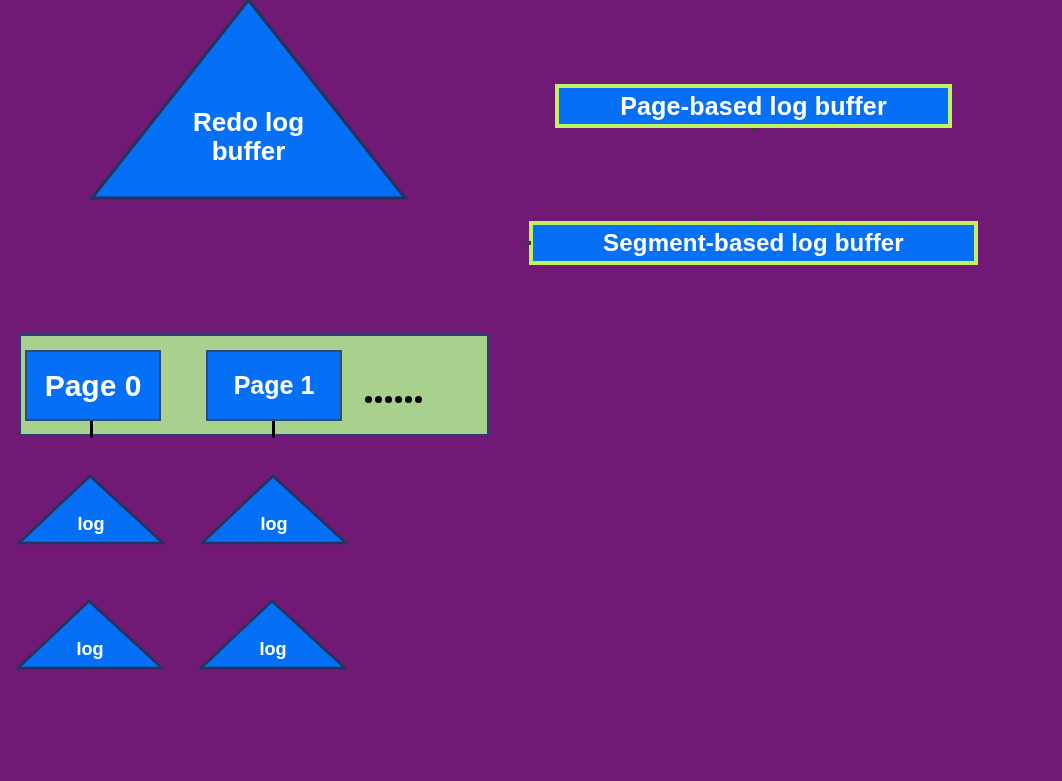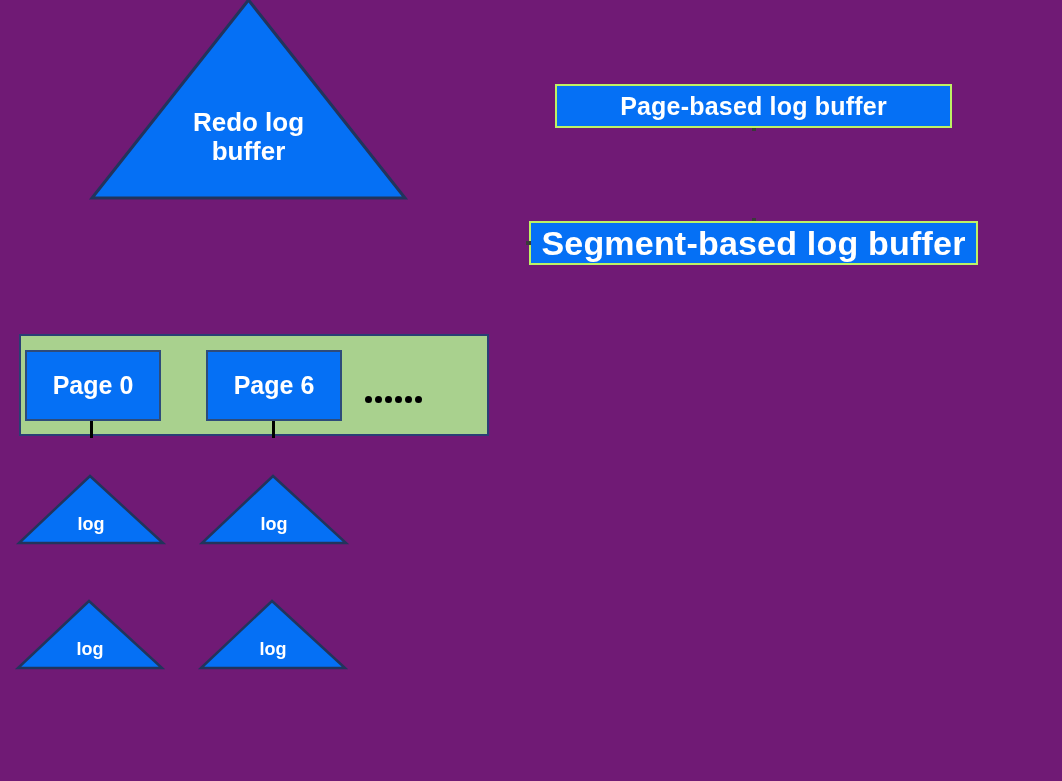--- a/index.html
+++ b/index.html
@@ -81,21 +81,21 @@
     position: absolute;
     background: #000000;
     width: 3px;
   }
 
   
   .legend-box {
     position: absolute;
     box-sizing: border-box;
     background: #0570f5;
-    border: 2px solid #bef264;
+    border: 4px solid #bef264;
     display: flex;
     align-items: center;
     justify-content: center;
     color: #ffffff;
     font-weight: bold;
     letter-spacing: 0.2px;
     white-space: nowrap;
   }
 
   .legend-stub {
@@ -117,33 +117,33 @@
     <div class="tri-label" style="top:110px; font-size:26px;">Redo log
 buffer</div>
   </div>
 
   <div class="legend-box" style="left:555px; top:84px; width:397px; height:44px; font-size:25px;">
     <span>Page-based log buffer</span>
   </div>
   <div class="legend-stub" style="left:752px; top:128px;"></div>
 
   <div class="legend-stub" style="left:752px; top:218px;"></div>
-  <div class="legend-box" style="left:529px; top:221px; width:449px; height:44px; font-size:34px;">
+  <div class="legend-box" style="left:529px; top:221px; width:449px; height:44px; font-size:24px;">
     <span>Segment-based log buffer</span>
   </div>
   <div class="legend-stub" style="left:526px; top:241px; width:5px; height:4px;"></div>
 
   <div class="segment-bar" style="left:19px; top:334px; width:470px; height:102px;"></div>
 
-  <div class="rect" style="left:25px; top:350px; width:136px; height:71px; font-size:25px;">
+  <div class="rect" style="left:25px; top:350px; width:136px; height:71px; font-size:30px;">
     <span>Page 0</span>
   </div>
 
   <div class="rect" style="left:206px; top:350px; width:136px; height:71px; font-size:25px;">
-    <span>Page 6</span>
+    <span>Page 1</span>
   </div>
 
   <div class="dots" style="left:365px; top:396px;">
     <i></i>
     <i></i>
     <i></i>
     <i></i>
     <i></i>
     <i></i>
   </div>

